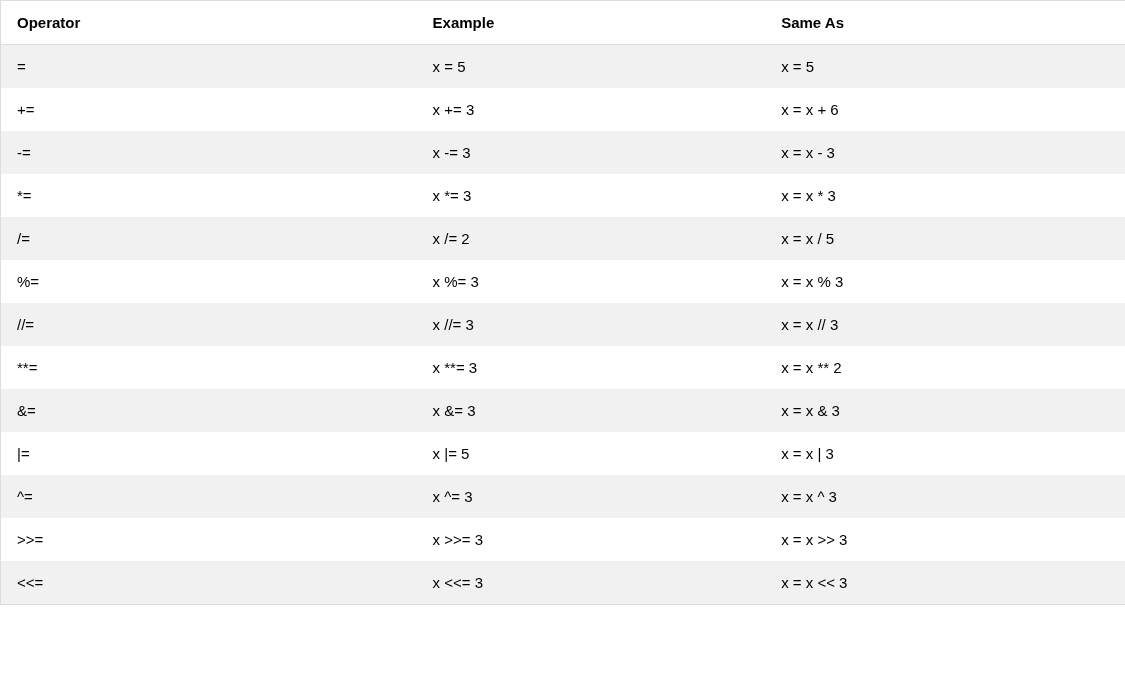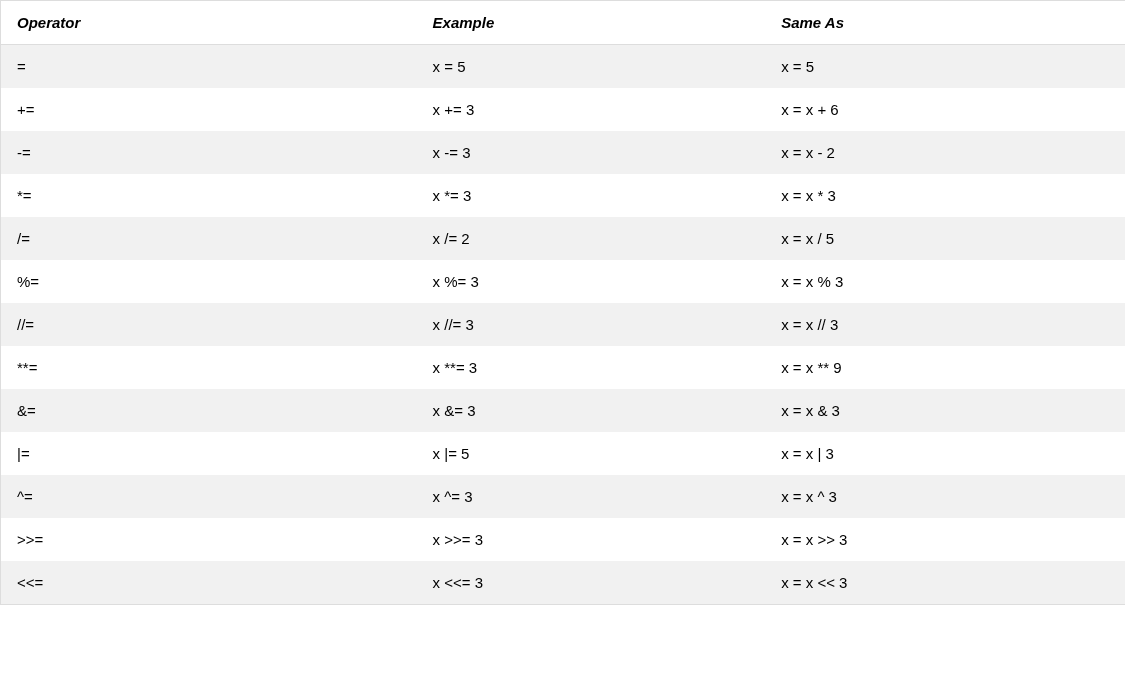--- a/index.html
+++ b/index.html
@@ -25,21 +25,20 @@
       text-align: left;
       padding: 13px 16px;
       border-right: none;
     }
     th {
       font-weight: bold;
       background: #fff;
       border-bottom: 1px solid #ddd;
       color: #000;
       font-size: 15px;
-      font-style: italic;
     }
     tbody tr:nth-child(odd) td {
       background: #f1f1f1;
     }
     tbody tr:nth-child(even) td {
       background: #fff;
     }
     tbody tr:last-child td {
       border-bottom: 1px solid #ddd;
     }
@@ -70,21 +69,21 @@
       <td>x = 5</td>
     </tr>
     <tr>
       <td>+=</td>
       <td>x += 3</td>
       <td>x = x + 6</td>
     </tr>
     <tr>
       <td>-=</td>
       <td>x -= 3</td>
-      <td>x = x - 2</td>
+      <td>x = x - 3</td>
     </tr>
     <tr>
       <td>*=</td>
       <td>x *= 3</td>
       <td>x = x * 3</td>
     </tr>
     <tr>
       <td>/=</td>
       <td>x /= 2</td>
       <td>x = x / 5</td>
@@ -95,21 +94,21 @@
       <td>x = x % 3</td>
     </tr>
     <tr>
       <td>//=</td>
       <td>x //= 3</td>
       <td>x = x // 3</td>
     </tr>
     <tr>
       <td>**=</td>
       <td>x **= 3</td>
-      <td>x = x ** 9</td>
+      <td>x = x ** 2</td>
     </tr>
     <tr>
       <td>&amp;=</td>
       <td>x &amp;= 3</td>
       <td>x = x &amp; 3</td>
     </tr>
     <tr>
       <td>|=</td>
       <td>x |= 5</td>
       <td>x = x | 3</td>

